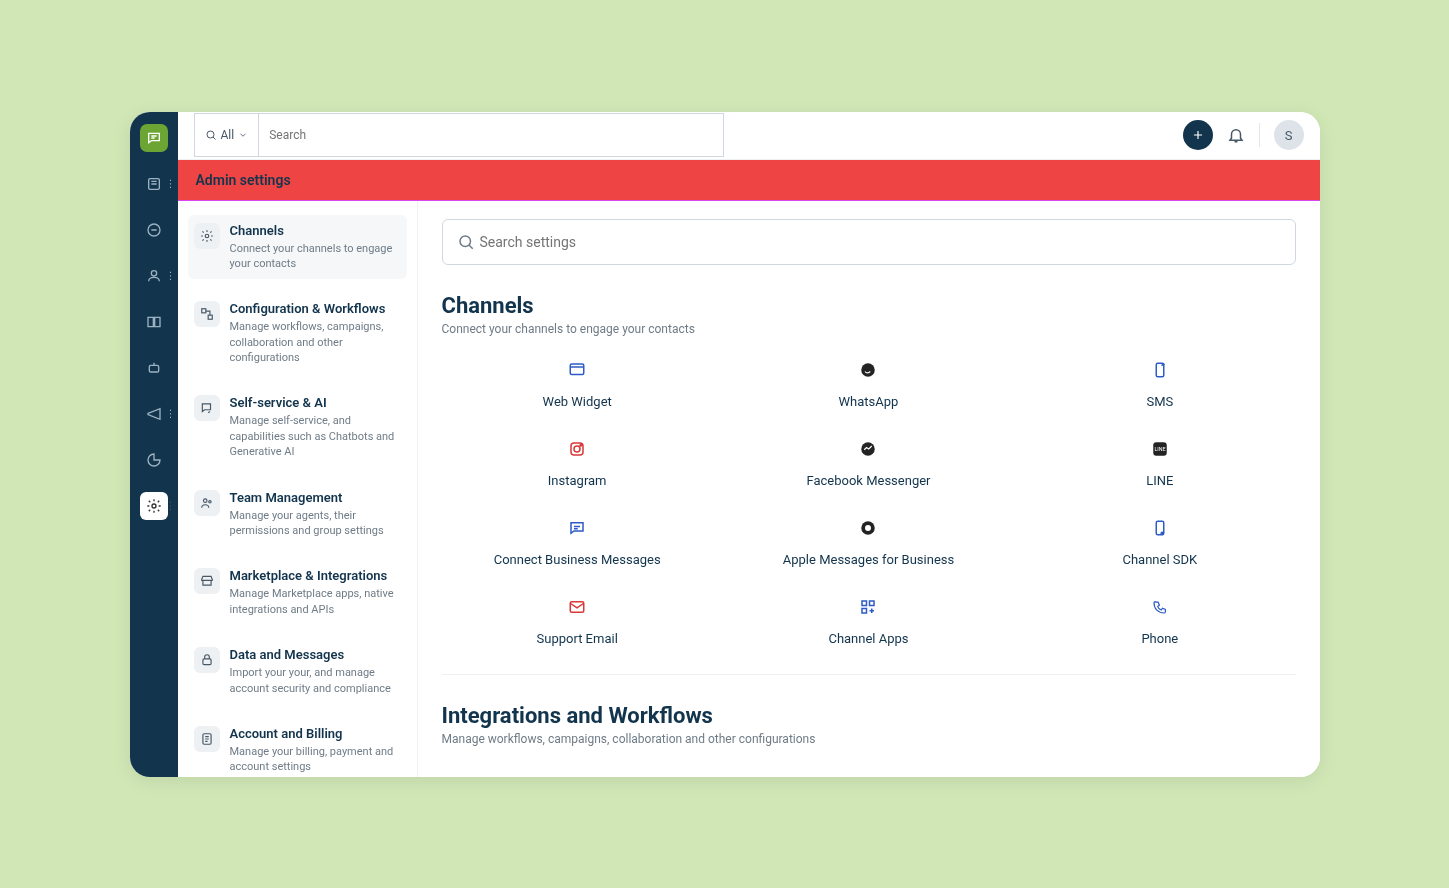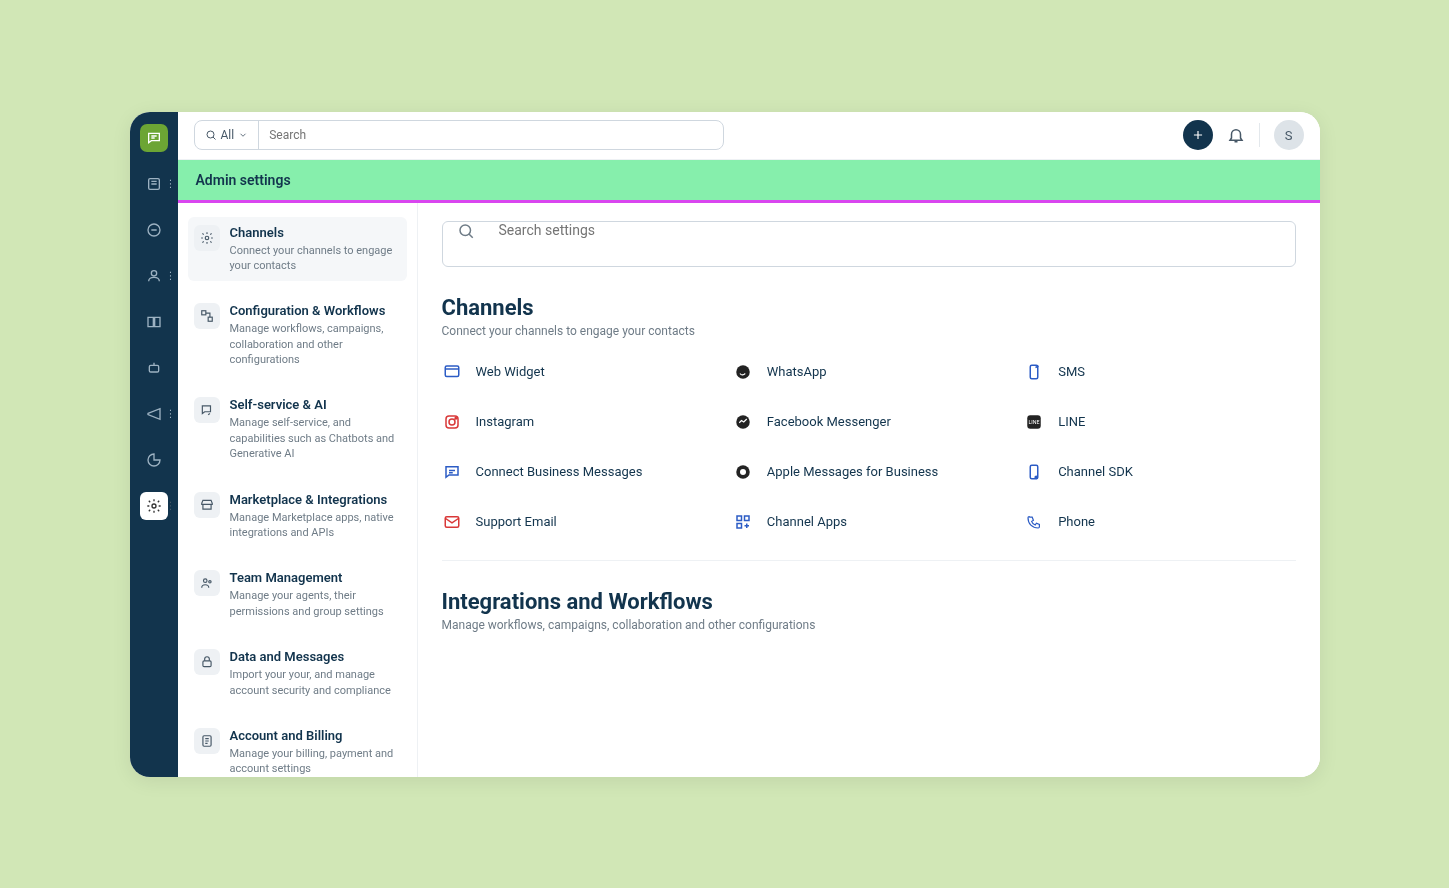--- a/index.html
+++ b/index.html
@@ -5,43 +5,43 @@
 * { margin:0; padding:0; box-sizing:border-box; font-family:-apple-system,BlinkMacSystemFont,"Segoe UI",Roboto,sans-serif; }
 body { background:#d1e7b6; width:1449px; height:888px; display:flex; align-items:center; justify-content:center; }
 .app-frame { width:1190px; height:665px; background:#fff; border-radius:20px; overflow:hidden; display:flex; box-shadow:0 4px 20px rgba(0,0,0,0.08); }
 .navrail { width:48px; background:#12344d; display:flex; flex-direction:column; align-items:center; padding-top:12px; gap:18px; }
 .navrail .logo { width:28px; height:28px; background:#6ca534; border-radius:7px; display:flex; align-items:center; justify-content:center; color:#fff; }
 .navrail .rail-item { width:28px; height:28px; display:flex; align-items:center; justify-content:center; color:#9db2c2; border-radius:6px; cursor:pointer; position:relative; }
 .navrail .rail-item.active { background:#fff; color:#333; }
 .navrail .rail-item .dots { position:absolute; right:-8px; color:#9db2c2; font-size:10px; }
 .main { flex:1; display:flex; flex-direction:column; background:#fff; }
 .topbar { height:48px; display:flex; align-items:center; padding:0 16px; gap:12px; border-bottom:1px solid #eef1f4; }
-.searchbox { display:flex; align-items:center; border:1px solid #cfd7df; border-radius:8px; height:30px; width:530px; }
+.searchbox { display:flex; align-items:center; border:1px solid #cfd7df; border-radius:0; height:44px; width:530px; }
 .search-scope { display:flex; align-items:center; gap:4px; padding:0 10px; color:#475867; font-size:12px; border-right:1px solid #cfd7df; height:100%; cursor:pointer; }
 .search-input { border:none; outline:none; flex:1; padding:0 10px; font-size:12px; color:#15803d; }
 .topbar-right { margin-left:auto; display:flex; align-items:center; gap:14px; }
 .add-btn { width:30px; height:30px; border-radius:50%; background:#12344d; color:#fff; display:flex; align-items:center; justify-content:center; cursor:pointer; }
 .bell { color:#475867; cursor:pointer; }
 .divider { width:1px; height:24px; background:#e3e8ec; }
 .avatar { width:30px; height:30px; border-radius:50%; background:#dde3e8; color:#475867; display:flex; align-items:center; justify-content:center; font-size:13px; cursor:pointer; }
-.subheader { background:#86efac; padding:12px 18px; font-size:14px; font-weight:600; color:#12344d; border-bottom:3px solid #d946ef; }
+.subheader { background:#ef4444; padding:12px 18px; font-size:14px; font-weight:600; color:#12344d; border-bottom:1px solid #d946ef; }
 .body { flex:1; display:flex; overflow:hidden; }
 .sidebar { width:240px; border-right:1px solid #eef1f4; padding:14px 10px; overflow-y:auto; }
 .side-item { display:flex; gap:10px; padding:8px 6px; border-radius:6px; cursor:pointer; margin-bottom:14px; }
 .side-item.active { background:#f5f7f9; }
 .side-icon { width:26px; height:26px; background:#eef1f4; border-radius:6px; display:flex; align-items:center; justify-content:center; color:#475867; flex-shrink:0; }
 .side-text .t { font-size:13px; font-weight:600; color:#12344d; margin-bottom:3px; }
 .side-text .d { font-size:11px; color:#6f7c87; line-height:1.4; }
 .content { flex:1; padding:18px 24px; overflow-y:auto; }
-.settings-search { border:1px solid #cfd7df; border-radius:6px; height:46px; display:flex; align-items:flex-start; padding:0 14px; gap:24px; color:#6f7c87; margin-bottom:28px; }
+.settings-search { border:1px solid #cfd7df; border-radius:6px; height:46px; display:flex; align-items:center; padding:0 14px; gap:5px; color:#6f7c87; margin-bottom:28px; }
 .settings-search input { border:none; outline:none; flex:1; font-size:14px; color:#475867; }
 .section-title { font-size:22px; font-weight:700; color:#12344d; margin-bottom:4px; }
 .section-desc { font-size:12px; color:#6f7c87; margin-bottom:24px; }
 .channel-grid { display:grid; grid-template-columns:repeat(3,1fr); gap:30px 20px; padding-bottom:28px; border-bottom:1px solid #eef1f4; margin-bottom:28px; }
-.channel-item { display:flex; align-items:center; gap:14px; cursor:pointer; font-size:13px; color:#12344d; }
+.channel-item { display:flex; align-items:center; gap:14px; cursor:pointer; font-size:13px; color:#12344d;flex-direction:column; }
 .ch-icon { width:20px; height:20px; display:flex; align-items:center; justify-content:center; }
 svg { display:block; }
 </style>
 </head>
 <body>
 
 <div class="app-frame">
 
   <div class="navrail">
     <div class="logo">
@@ -173,40 +173,40 @@
               </svg>
             </div>
           <div class="side-text">
               <div class="t">Self-service &amp; AI</div>
               <div class="d">Manage self-service, and capabilities such as Chatbots and Generative AI</div>
             </div>
         </div>
         <div class="side-item">
           <div class="side-icon">
               <svg width="14" height="14" viewBox="0 0 24 24" fill="none" stroke="currentColor" stroke-width="2">
-                <path d="M3 9l2-5h14l2 5v2H3V9z"></path>
-                <path d="M5 11v8h14v-8"></path>
-              </svg>
-            </div>
-          <div class="side-text">
-              <div class="t">Marketplace &amp; Integrations</div>
-              <div class="d">Manage Marketplace apps, native integrations and APIs</div>
-            </div>
-        </div>
-        <div class="side-item">
-          <div class="side-icon">
-              <svg width="14" height="14" viewBox="0 0 24 24" fill="none" stroke="currentColor" stroke-width="2">
                 <circle cx="9" cy="8" r="3"></circle>
                 <circle cx="17" cy="10" r="2"></circle>
                 <path d="M3 20c0-3 3-5 6-5s6 2 6 5"></path>
               </svg>
             </div>
           <div class="side-text">
               <div class="t">Team Management</div>
               <div class="d">Manage your agents, their permissions and group settings</div>
+            </div>
+        </div>
+        <div class="side-item">
+          <div class="side-icon">
+              <svg width="14" height="14" viewBox="0 0 24 24" fill="none" stroke="currentColor" stroke-width="2">
+                <path d="M3 9l2-5h14l2 5v2H3V9z"></path>
+                <path d="M5 11v8h14v-8"></path>
+              </svg>
+            </div>
+          <div class="side-text">
+              <div class="t">Marketplace &amp; Integrations</div>
+              <div class="d">Manage Marketplace apps, native integrations and APIs</div>
             </div>
         </div>
         <div class="side-item">
           <div class="side-icon">
               <svg width="14" height="14" viewBox="0 0 24 24" fill="none" stroke="currentColor" stroke-width="2">
                 <rect x="5" y="10" width="14" height="10" rx="2"></rect>
                 <path d="M8 10V7a4 4 0 0 1 8 0v3"></path>
               </svg>
             </div>
           <div class="side-text">

